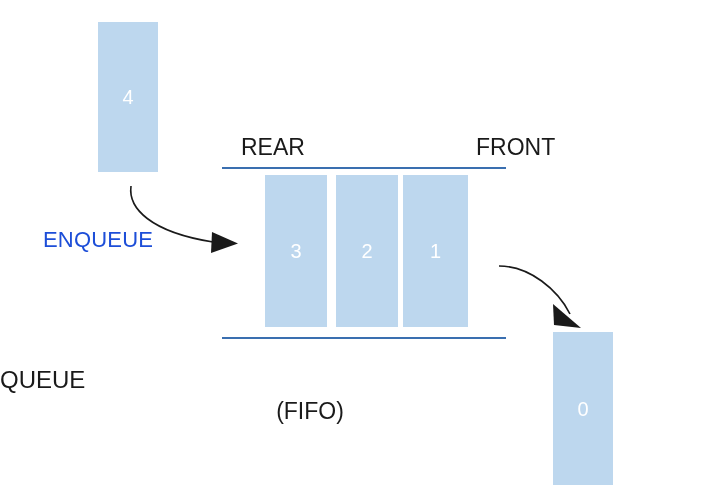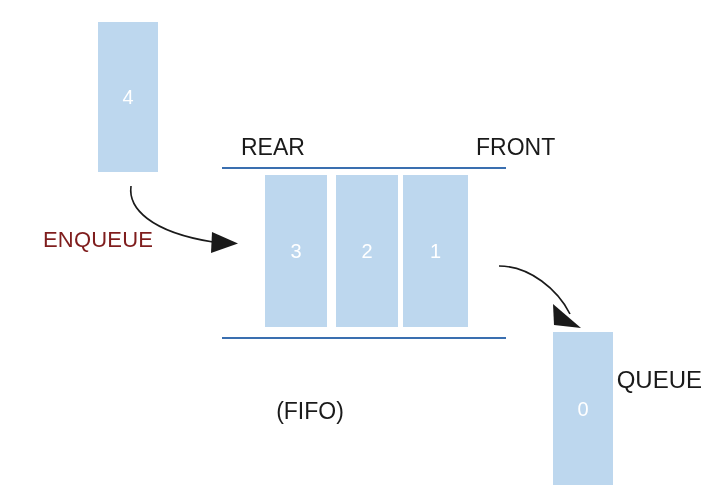--- a/index.html
+++ b/index.html
@@ -67,35 +67,35 @@
     color: #1a1a1a;
     white-space: nowrap;
     line-height: 1;
     user-select: none;
   }
   .label-rear { left: 213px; top: 136px; margin-left: 28px; }
   .label-front { left: 448px; top: 136px; margin-left: 28px; }
   .label-queue {
     left: 0; top: 368px;
     width: 702px;
-    text-align: right;
+    text-align: left;
     font-size: 24px;
   }
   .label-fifo {
     left: 0; top: 400px;
     width: 620px;
     text-align: center;
     font-size: 23px;
   }
 
   .op-label {
     position: absolute;
     font-family: "Liberation Sans", sans-serif;
     font-size: 22px;
-    color: #7f1d1d;
+    color: #1d4ed8;
     white-space: nowrap;
     line-height: 1;
     letter-spacing: 0.2px;
     user-select: none;
   }
   .label-enqueue { left: 43px; top: 229px; }
   .label-dequeue { left: 578px; top: 263px; }
 
   .arrows {
     position: absolute;

